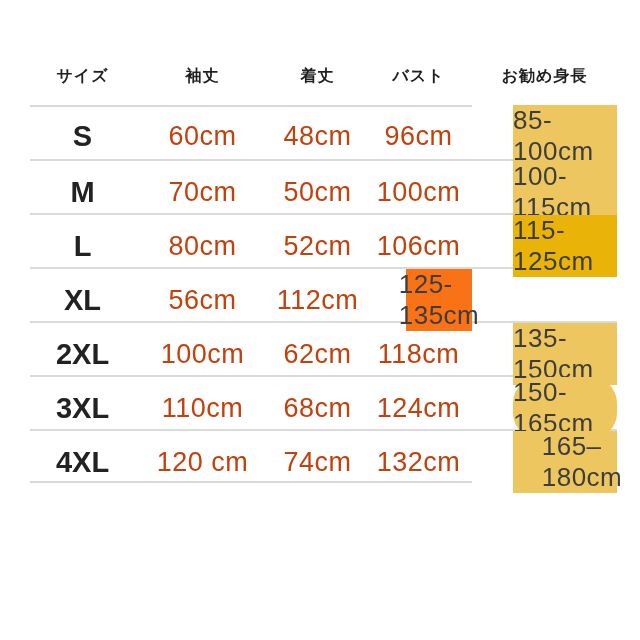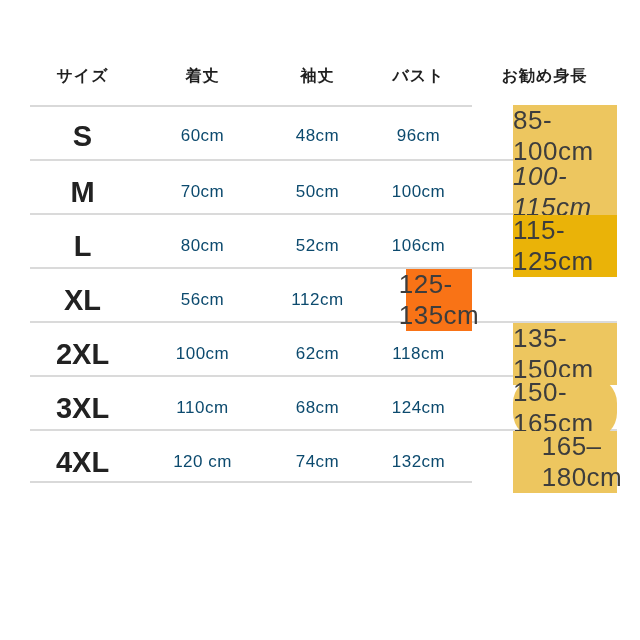--- a/index.html
+++ b/index.html
@@ -48,22 +48,22 @@
     height: 54px;
     align-items: stretch;
   }
   .table-row + .table-row {
     border-top: 2px solid #dadada;
   }
   .cell {
     display: flex;
     align-items: center;
     justify-content: center;
-    font-size: 17px;
-    color: #0c4a6e;
+    font-size: 27px;
+    color: #c2410c;
     letter-spacing: 0.5px;
   }
   .cell-size {
     font-weight: 700;
     font-size: 29px;
     color: #222222;
     letter-spacing: 0;
   }
   .cell-height {
     color: #3d3d3d;
@@ -74,43 +74,43 @@
     height: 59px; 
   }
 </style>
 </head>
 <body>
 
 <div class="size-chart">
 
   <div class="grid-row header-row">
     <div class="header-cell">サイズ</div>
+    <div class="header-cell">袖丈</div>
     <div class="header-cell">着丈</div>
-    <div class="header-cell">袖丈</div>
     <div class="header-cell">バスト</div>
     <div class="header-cell">お勧め身長</div>
   </div>
 
   <div class="table-body">
     <div class="edge-line top"></div>
 
     <div class="grid-row table-row">
       <div class="cell cell-size">S</div>
       <div class="cell">60cm</div>
       <div class="cell">48cm</div>
       <div class="cell">96cm</div>
       <div class="cell cell-height" style="background: rgb(237, 198, 95);">85-100cm</div>
     </div>
 
     <div class="grid-row table-row">
       <div class="cell cell-size">M</div>
       <div class="cell">70cm</div>
       <div class="cell">50cm</div>
       <div class="cell">100cm</div>
-      <div class="cell cell-height" style="background: rgb(237, 198, 95); font-style: italic;">100-115cm</div>
+      <div class="cell cell-height" style="background: rgb(237, 198, 95);">100-115cm</div>
     </div>
 
     <div class="grid-row table-row">
       <div class="cell cell-size">L</div>
       <div class="cell">80cm</div>
       <div class="cell">52cm</div>
       <div class="cell">106cm</div>
       <div class="cell cell-height" style="background: #eab308;">115-125cm</div>
     </div>
 

